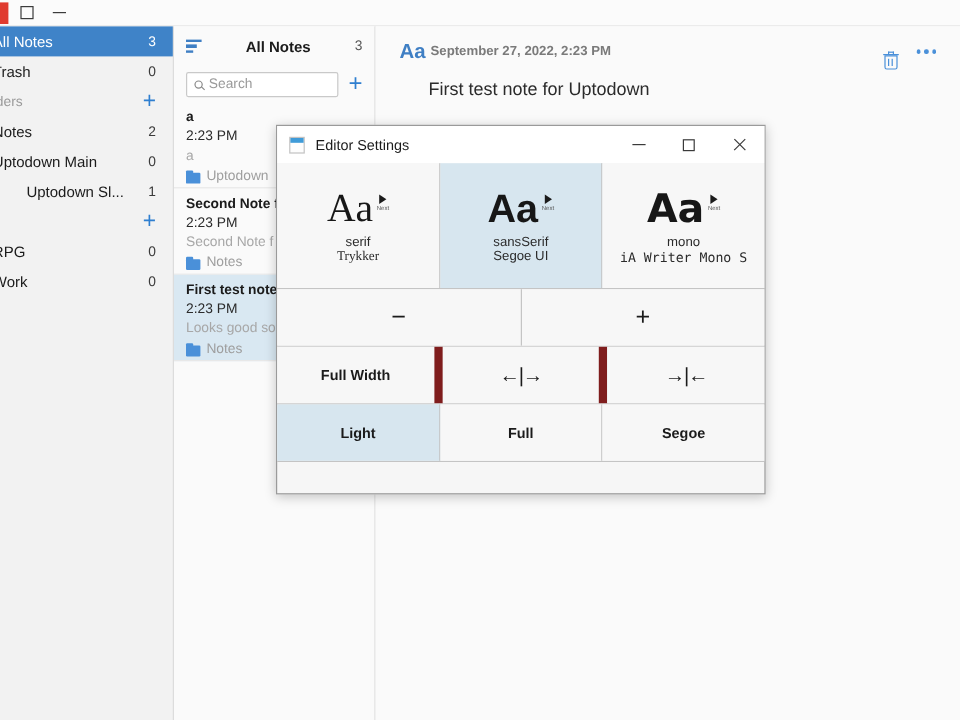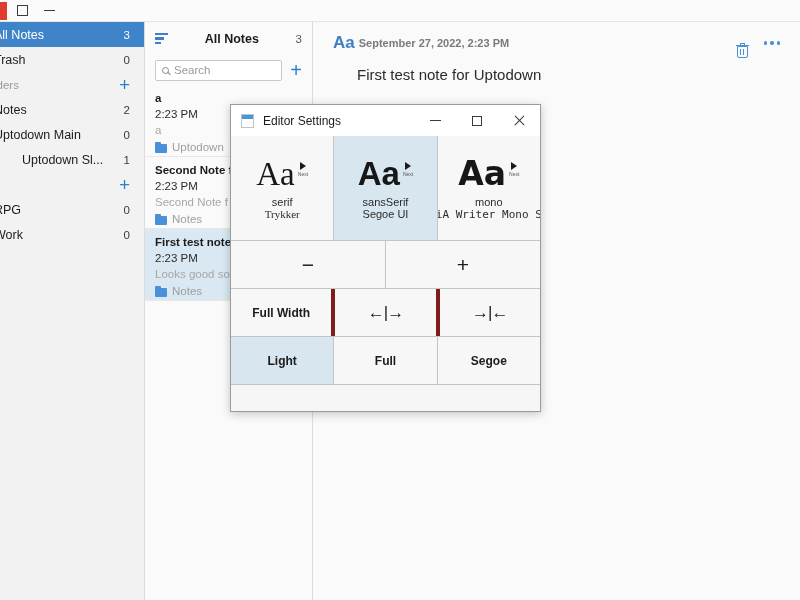--- a/index.html
+++ b/index.html
@@ -137,21 +137,21 @@
 
   .ed-title {
     padding: 0 20px 0 44px; font-size: 15px; color: #2b2b2b; line-height: 22px;
   }
   .ed-body {
     padding: 8px 20px 0 44px; font-size: 13px; color: #333; line-height: 20px;
   }
 
   
   .dialog {
-    position: absolute; left: 230px; top: 104px; width: 311px; height: 308px;
+    position: absolute; left: 230px; top: 104px; width: 408px; height: 308px;
     background: #f6f6f6; border: 1px solid #9a9a9a;
     box-shadow: 0 2px 9px rgba(0,0,0,0.22);
     display: flex; flex-direction: column;
   }
   .dlg-title {
     height: 31px; background: #ffffff; display: flex; align-items: center;
     padding-left: 10px; flex-shrink: 0;
   }
   .dlg-ico {
     width: 13px; height: 14px; background: #fdfdfd; border: 1px solid #c2c2c2;
@@ -205,21 +205,21 @@
   .size-row { display: flex; height: 48px; border-bottom: 1px solid #c4c4c4; }
   .size-btn {
     flex: 1; background: #f7f7f7; border-right: 1px solid #c4c4c4;
     display: flex; align-items: center; justify-content: center;
     font-size: 21px; color: #1b1b1b; font-weight: 500;
   }
   .size-btn:last-child { border-right: none; }
 
   .width-row { display: flex; height: 48px; border-bottom: 1px solid #c4c4c4; }
   .width-btn {
-    flex: 1; background: #f7f7f7; border-right: 4px solid #7f1d1d;
+    flex: 1; background: #f7f7f7; border-right: 7px solid #7f1d1d;
     display: flex; align-items: center; justify-content: center;
     font-size: 12px; font-weight: bold; color: #1b1b1b;
   }
   .width-btn.arrows { font-size: 17px; font-weight: normal; letter-spacing: -1px; }
   .width-btn:last-child { border-right: none; }
 
   .theme-row { display: flex; height: 48px; border-bottom: 1px solid #c4c4c4; }
   .theme-btn {
     flex: 1; background: #f7f7f7; border-right: 1px solid #c4c4c4;
     display: flex; align-items: center; justify-content: center;

